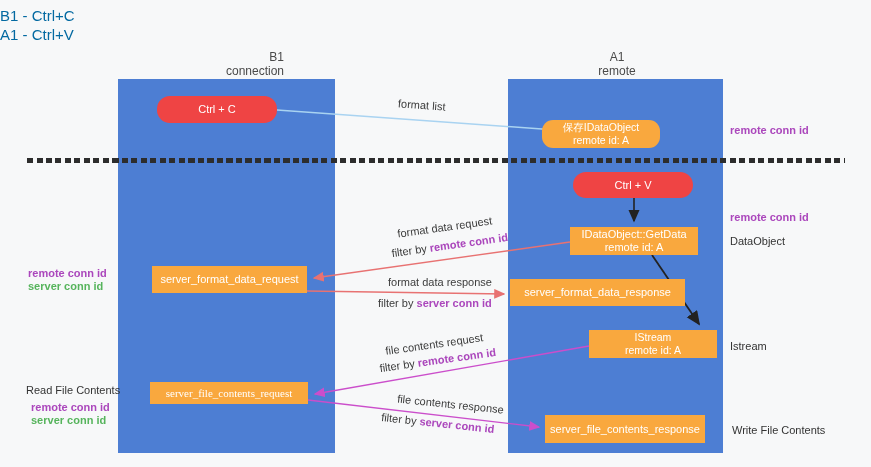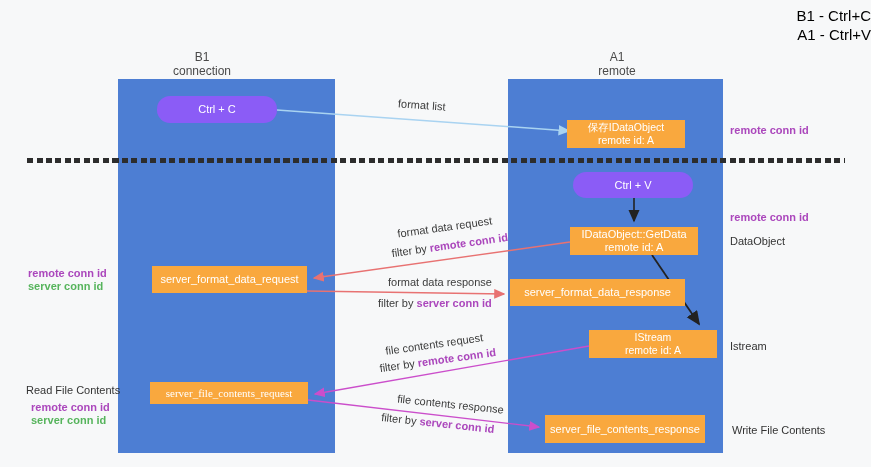--- a/index.html
+++ b/index.html
@@ -1,37 +1,37 @@
 <!DOCTYPE html>
 <html><head>
 <meta charset="utf-8">
 <style>
   html,body { margin:0; padding:0; }
   .canvas {
     position:relative; width:871px; height:467px;
     background:#f7f8f9; overflow:hidden;
     font-family:"Liberation Sans", sans-serif;
   }
-  .title { position:absolute; left:0; right:0; top:6px; text-align:right;
-           font-size:15px; line-height:19px; color:#000000; }
+  .title { position:absolute; left:0; right:0; top:6px; text-align:left;
+           font-size:15px; line-height:19px; color:#0369a1; }
   .lane-hdr { position:absolute; top:50px; width:120px; text-align:center;
               font-size:12px; line-height:14px; color:#4a4a4a; }
-  .lane-hdr.left { left:142px; } .lane-hdr.right { left:557px; }
+  .lane-hdr.left { left:164px;text-align:right; } .lane-hdr.right { left:557px; }
   .lane { position:absolute; top:79px; height:374px; background:#4d7ed3; }
   .lane.left { left:118px; width:217px; } .lane.right { left:508px; width:215px; }
   .sep { position:absolute; left:27px; top:158px; width:818px; height:5px;
          background:repeating-linear-gradient(90deg,#2d2d2d 0 6px,transparent 6px 9.5px); }
   .arrows { position:absolute; left:0; top:0; width:871px; height:467px; pointer-events:none; }
   .node { position:absolute; display:flex; flex-direction:column; align-items:center;
           justify-content:center; color:#fff; font-size:11px; line-height:13px;
           text-align:center; white-space:nowrap; }
-  .green-node { background:#8b5cf6;border-radius:13px; }
+  .green-node { background:#ef4444;border-radius:13px; }
   .orange-node { background:#f9a83e; }
   #ctrlc   { left:157px; top:96px;  width:120px; height:27px; }
-  #savebox { left:567px; top:120px; width:118px; height:28px; font-size:10.5px; }
+  #savebox { left:542px; top:120px; width:118px; height:28px; font-size:10.5px;border-radius:11px; }
   #ctrlv   { left:573px; top:172px; width:120px; height:26px;text-align:right; }
   #getdata { left:570px; top:227px; width:128px; height:28px; font-size:11px; }
   #fmtreq  { left:152px; top:266px; width:155px; height:27px; }
   #fmtresp { left:510px; top:279px; width:175px; height:27px; }
   #istreambox { left:589px; top:330px; width:128px; height:28px; font-size:10.5px; }
   #filereq { left:150px; top:382px; width:158px; height:22px;font-family:Liberation Serif, serif; }
   #fileresp{ left:545px; top:415px; width:160px; height:28px; }
   .lbl { position:absolute; font-size:11px; color:#3c3c3c; white-space:nowrap; }
   .purple { color:#ab47bc; font-weight:bold; }
   .greenlbl { color:#56b45c; font-weight:bold; }

